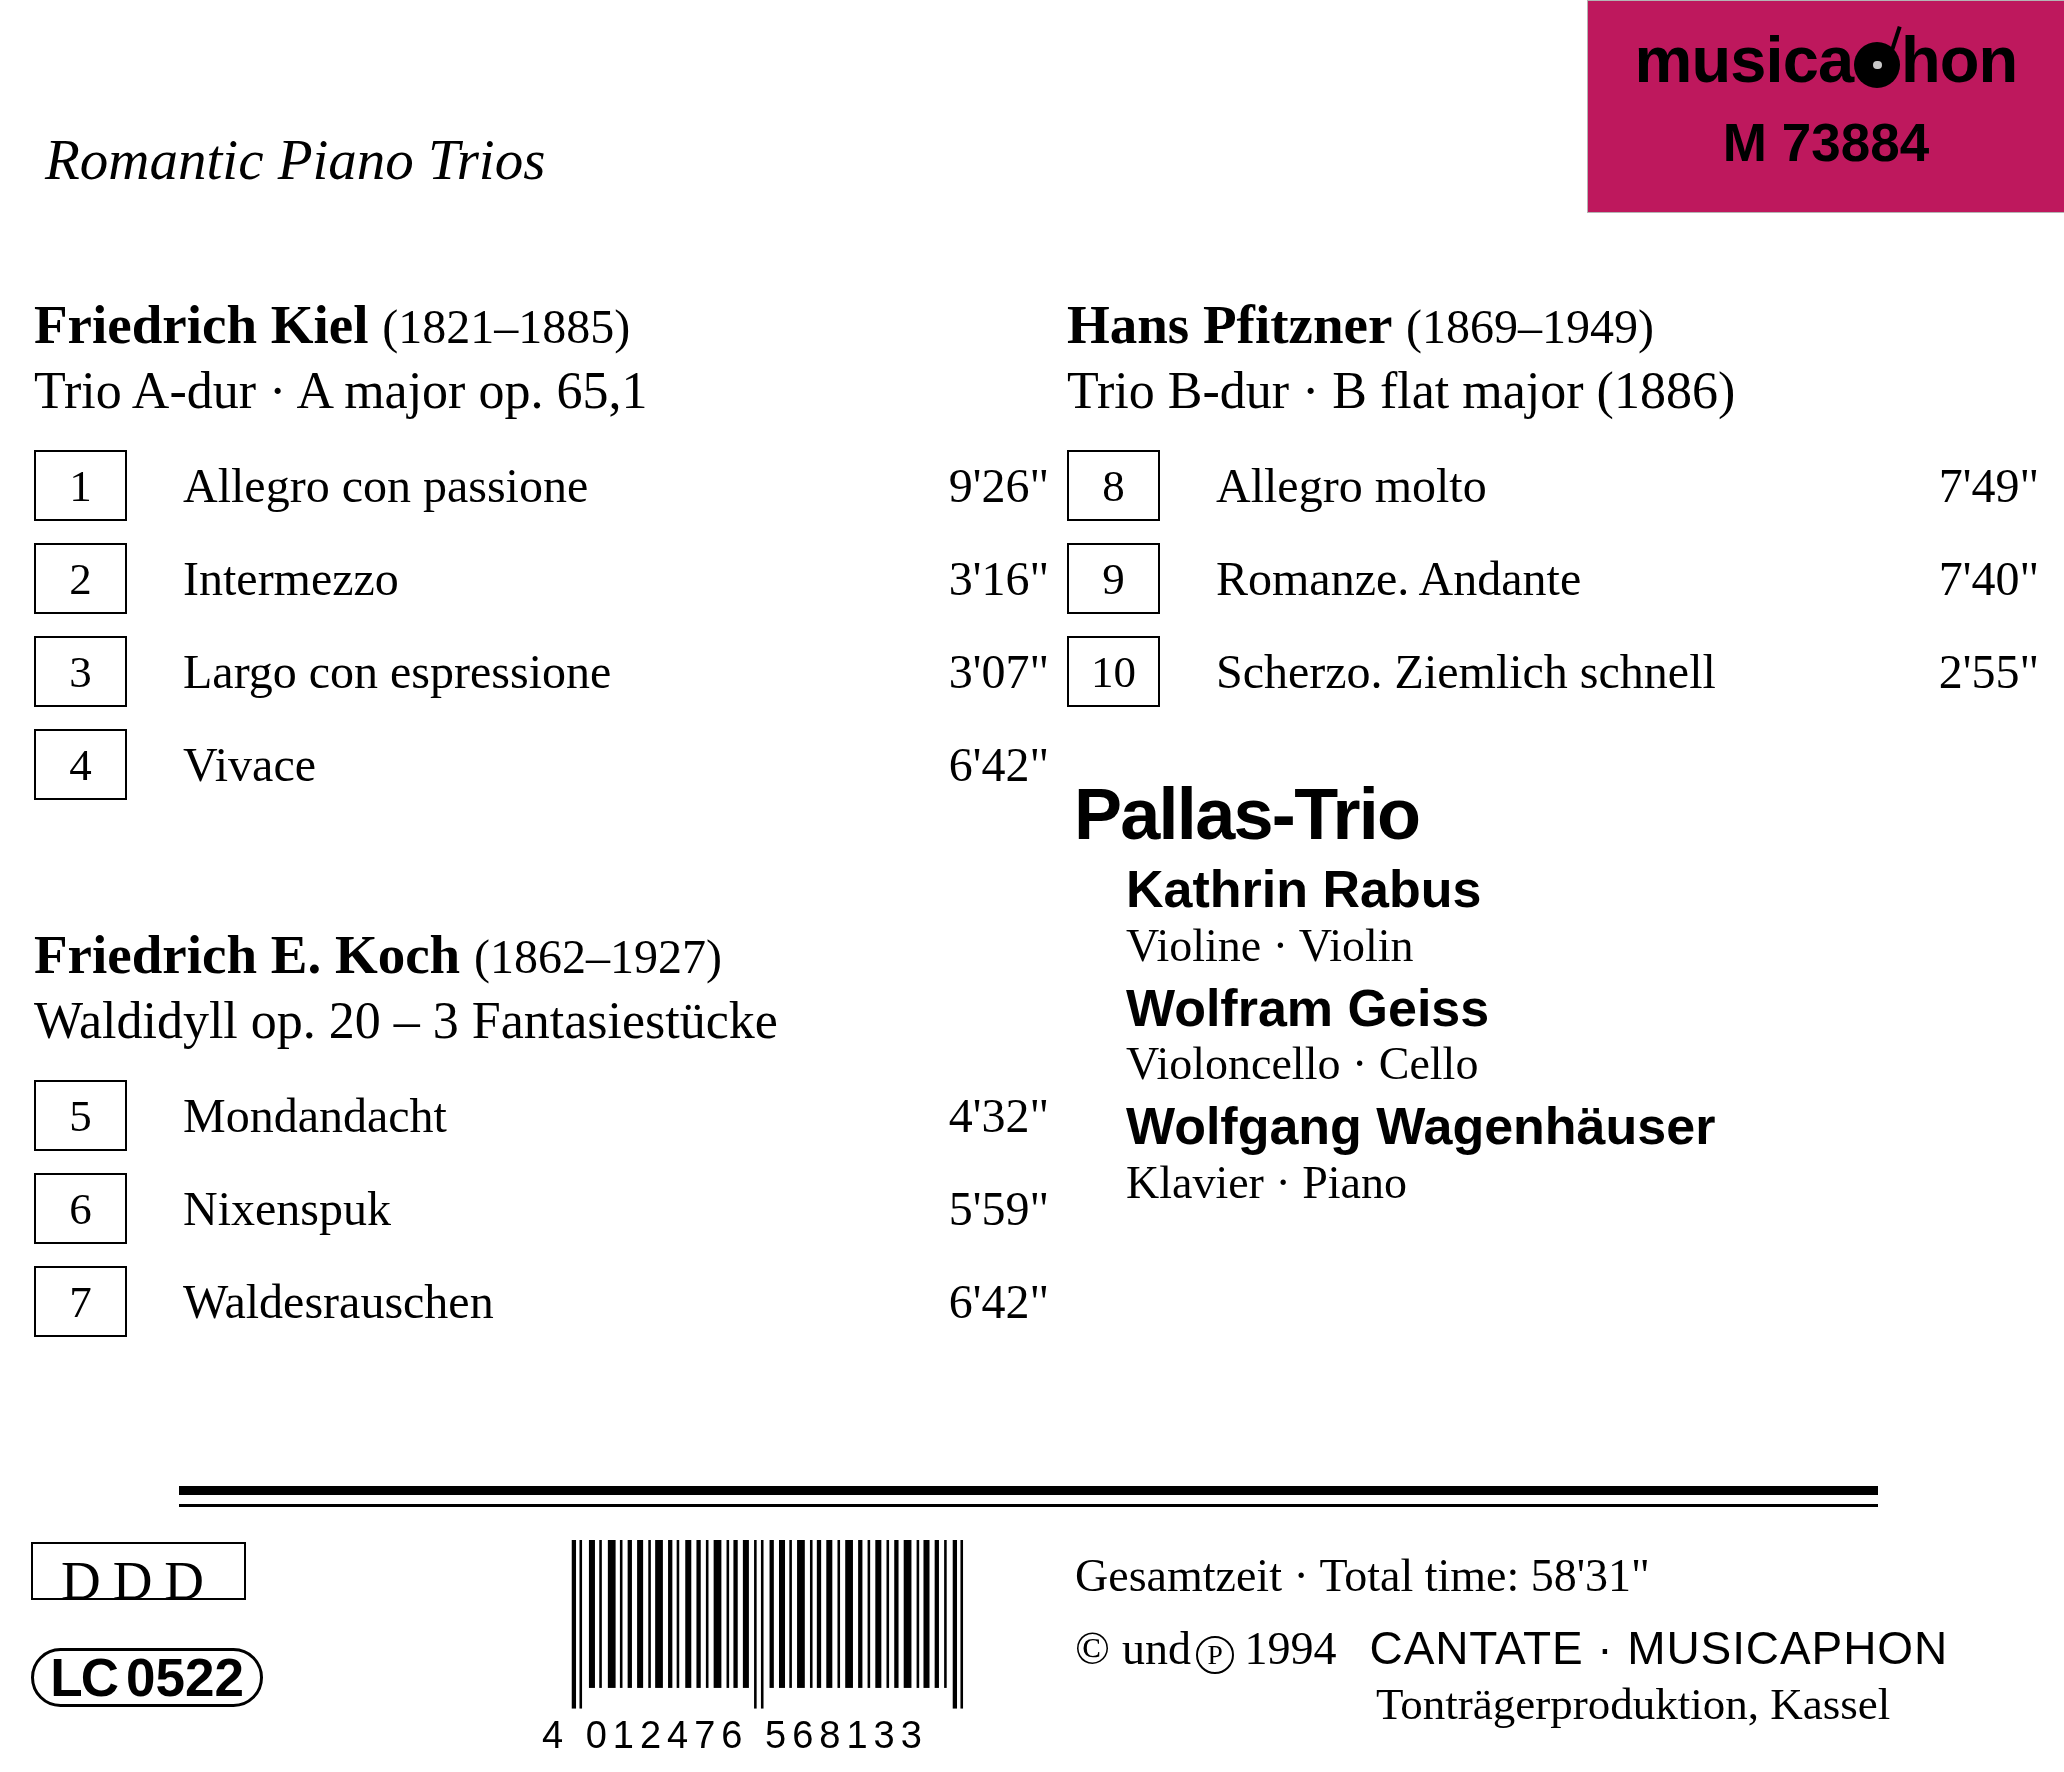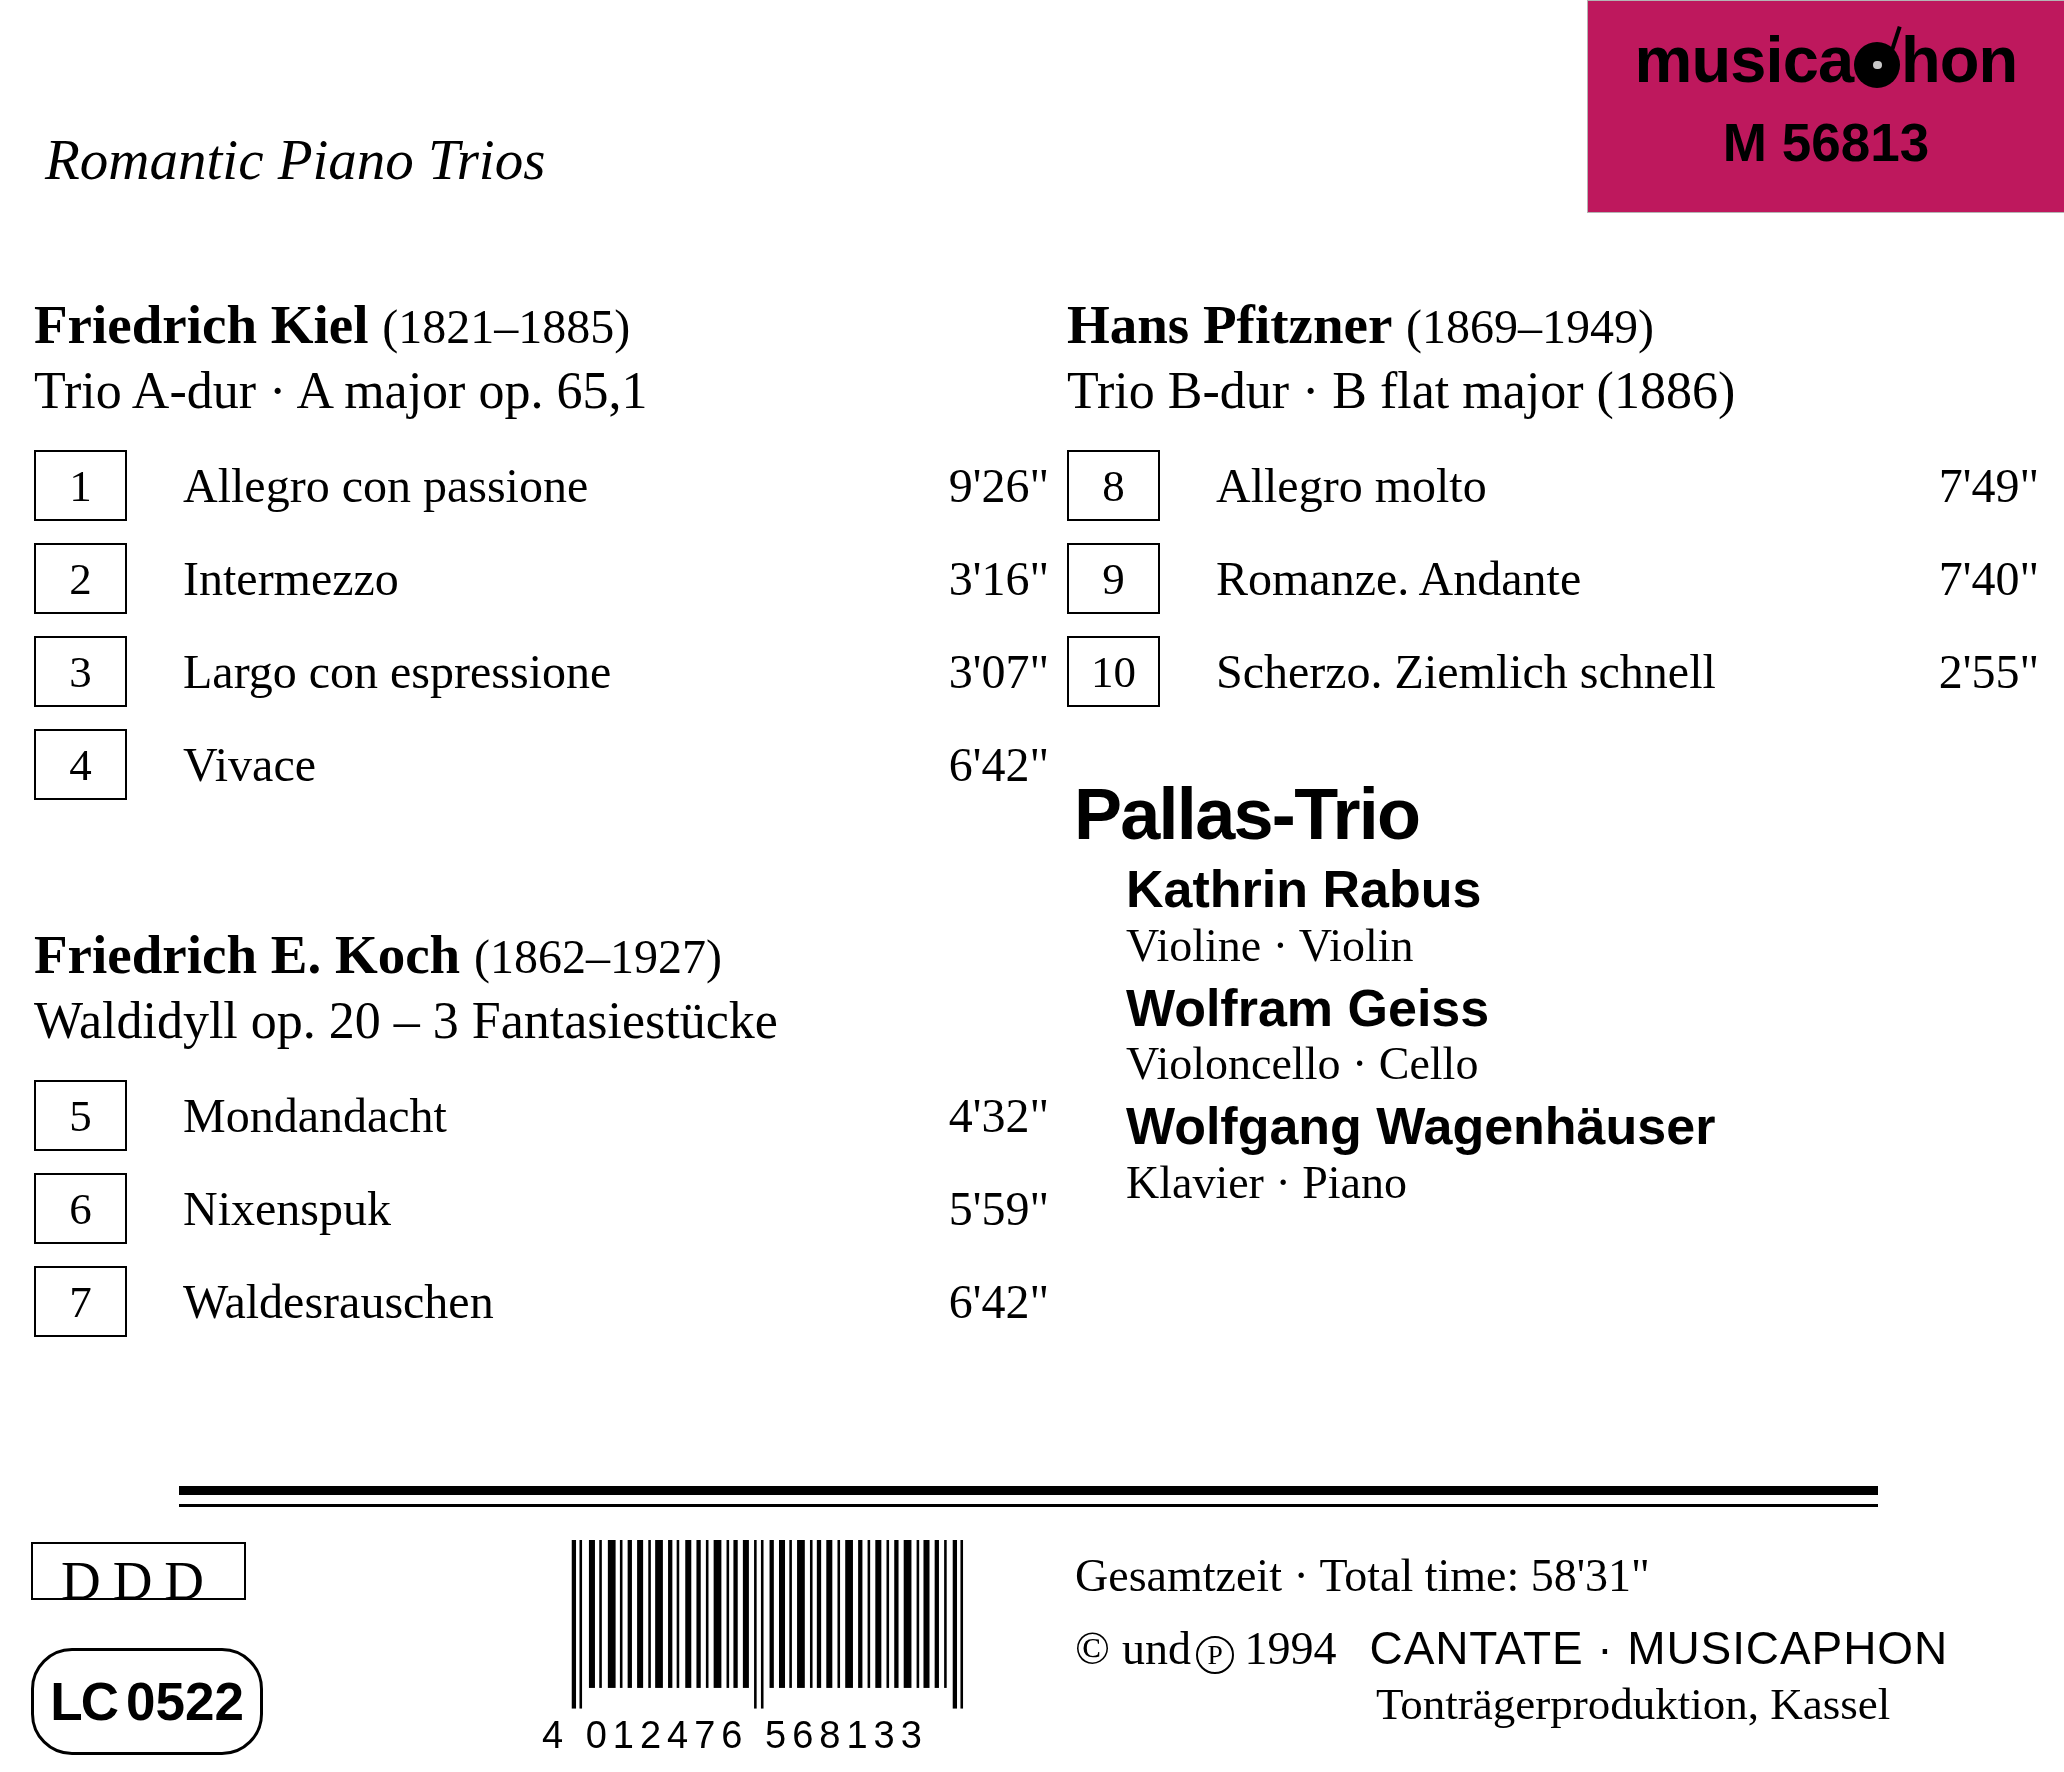--- a/index.html
+++ b/index.html
@@ -215,21 +215,21 @@
     font-size: 55px;
     letter-spacing: 12px;
     text-align: center;
     line-height: 74px;
   }
   .lc-box {
     position: absolute;
     left: 31px;
     top: 1648px;
     width: 232px;
-    height: 107px;
+    height: 59px;
     border: 3.4px solid #000;
     border-radius: 41px;
     display: flex;
     align-items: center;
     justify-content: center;
   }
   .lc-box .lc {
     font-family: "Liberation Sans", sans-serif;
     font-weight: bold;
     font-size: 53px;
@@ -307,21 +307,21 @@
 <body>
 
 <div class="page">
 
   <div class="title-sub">Romantic Piano Trios</div>
 
   <div class="label-badge">
     <div class="label-brand">
       <span>musica</span><span class="disc"></span><span>hon</span>
     </div>
-    <div class="label-cat">M 56813</div>
+    <div class="label-cat">M 73884</div>
   </div>
 
   <div class="col-left">
 
     <div class="composer">
       <span class="name">Friedrich Kiel</span>
       <span class="dates">(1821–1885)</span>
     </div>
     <div class="work">Trio A-dur · A major op. 65,1</div>
 

